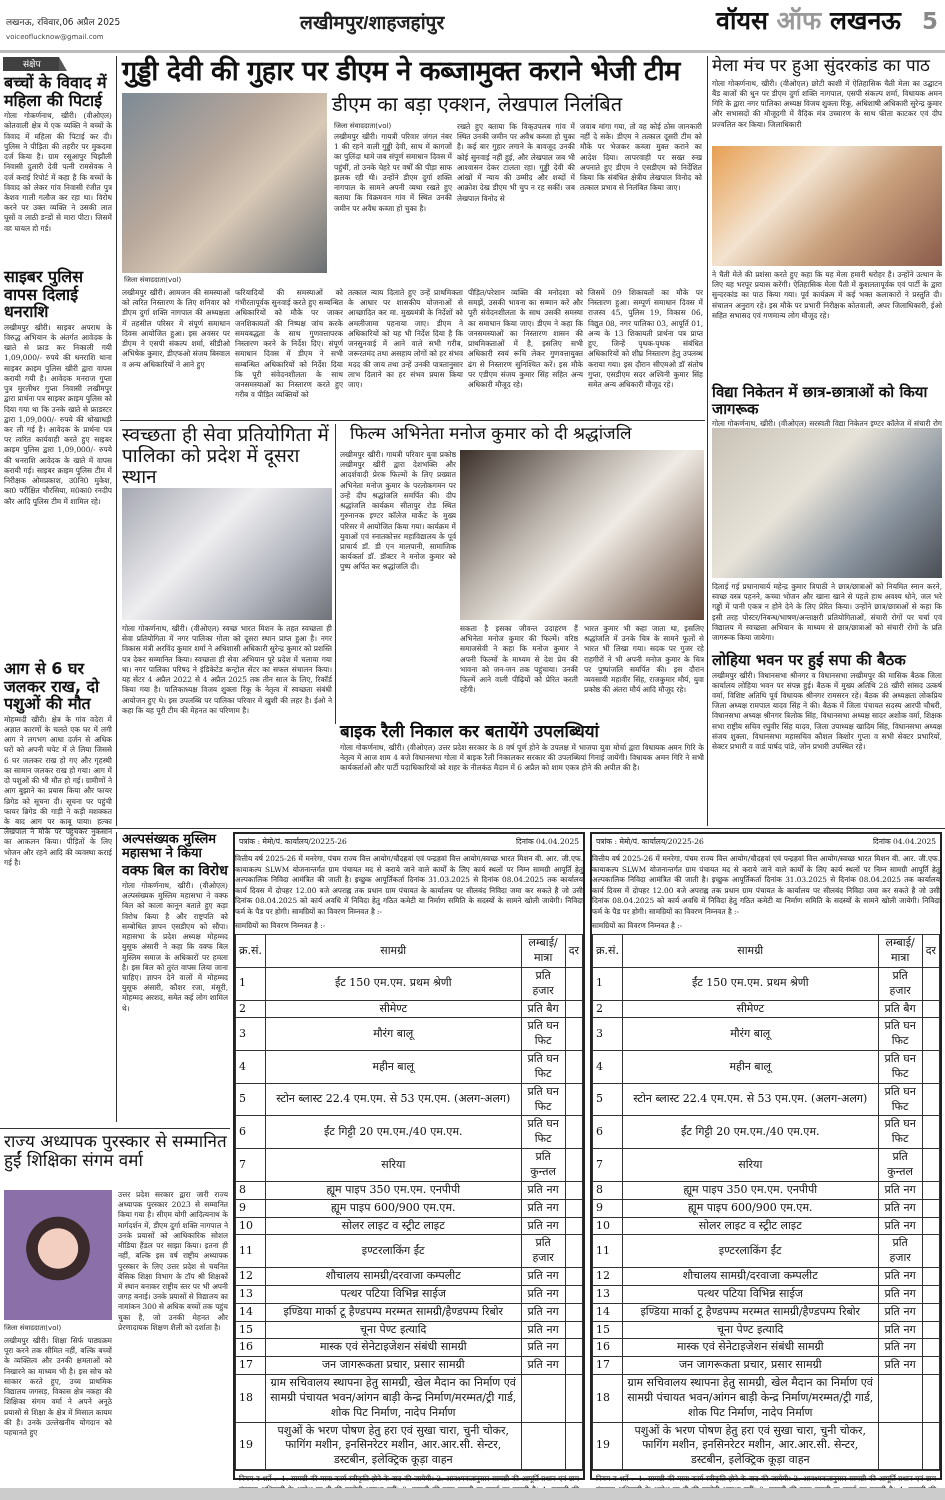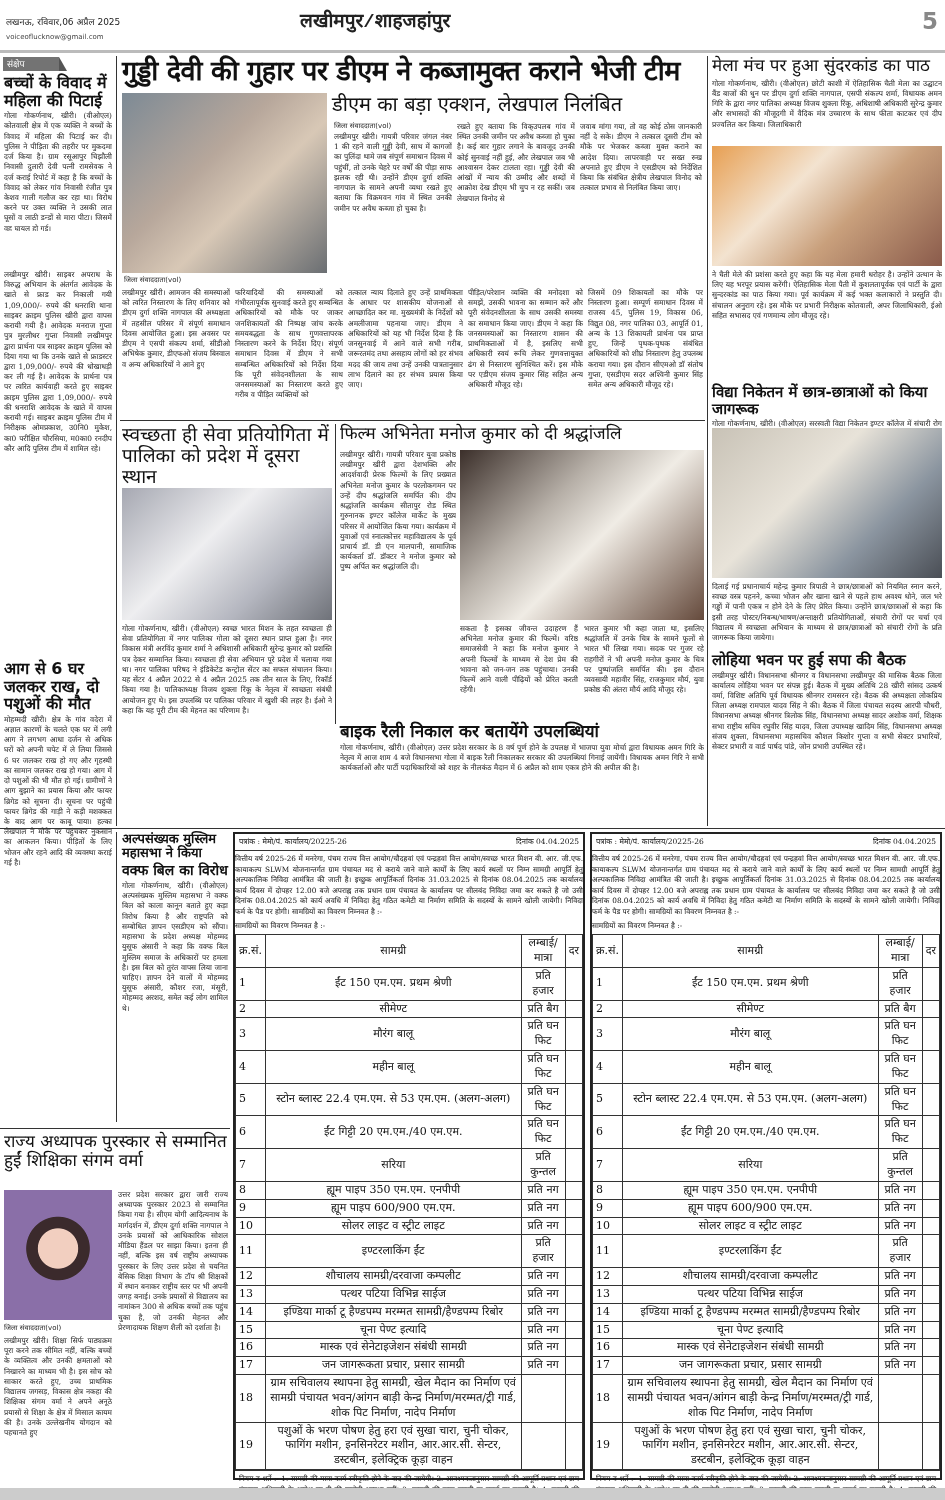--- a/index.html
+++ b/index.html
@@ -1,28 +1,28 @@
 <!DOCTYPE html>
 <html><head>
 <meta charset="utf-8">
 <style>
 *{box-sizing:border-box;margin:0;padding:0}
 body{width:945px;height:1500px;background:#fff;font-family:"DejaVu Serif",serif;color:#111;position:relative;overflow:hidden;font-size:8px;line-height:1.35}
 .abs{position:absolute}
 .masthead{left:0;top:0;width:945px;height:50px}
 .mh-date{left:6px;top:16px;font-family:"DejaVu Sans",sans-serif;font-size:9px;color:#222}
 .mh-email{left:6px;top:33px;font-size:7px;font-family:"DejaVu Sans",sans-serif;color:#444}
-.mh-section{left:300px;top:10px;font-family:Liberation Mono, monospace;font-size:19px;font-weight:bold;color:#222}
+.mh-section{left:300px;top:10px;font-family:Liberation Sans, sans-serif;font-size:19px;font-weight:bold;color:#222}
 .mh-brand{left:716px;top:4px;font-family:"DejaVu Sans",sans-serif;font-size:25px;font-weight:bold;color:#111}
 .mh-brand .mid{color:#9a9a9a}
 .mh-page{left:922px;top:6px;font-family:"DejaVu Sans",sans-serif;font-size:23px;font-weight:bold;color:#888}
 .mh-rule{left:0;top:50px;width:945px;height:3px;background:#bbb}
 .vrule{width:1px;background:#333}
 .hrule{height:1px;background:#333}
-.tag{left:3px;top:57px;width:56px;height:14px;background:#737373;color:#fff;font-family:"DejaVu Sans",sans-serif;font-size:9px;padding-left:4px;line-height:14px}
+.tag{left:3px;top:57px;width:56px;height:14px;background:#404040;color:#fff;font-family:"DejaVu Sans",sans-serif;font-size:9px;padding-left:20px;line-height:14px}
 .tag:after{content:"";position:absolute;right:-8px;top:0;border-left:8px solid #555;border-top:14px solid transparent}
 h2,h3,h1{font-family:"DejaVu Sans",sans-serif;font-weight:bold;color:#111;line-height:1.1}
 .body-text{font-size:7.4px;line-height:1.38;text-align:justify;color:#222;overflow:hidden}
 .photo{background:linear-gradient(135deg,#7d8a95 0%,#b7a79b 40%,#d8c8b6 60%,#6a6e72 100%);overflow:hidden}
 .photo2{background:linear-gradient(135deg,#e79f52 0%,#f3e3d0 35%,#c9a07c 60%,#8a5b4b 100%)}
 .photo3{background:linear-gradient(135deg,#c8c2b6 0%,#e8e3d9 40%,#8b95a0 70%,#4a4e55 100%)}
 .photo4{background:linear-gradient(135deg,#3b2f2a 0%,#b7b0a8 35%,#f0ece5 55%,#654a3c 100%)}
 .photo5{background:linear-gradient(135deg,#a6a8b2 0%,#eeeef0 40%,#b4b6bf 70%,#6f7279 100%)}
 .photo6{background:radial-gradient(circle at 50% 45%,#f2cfc0 0 22%,#3b2a2c 23% 35%,#8a6fa8 36% 100%)}
 .caption{font-size:7px;font-family:"DejaVu Sans",sans-serif;color:#222}
@@ -37,34 +37,40 @@
 .ad-sign{display:flex;justify-content:space-between;font-size:7.6px;padding:0 6px 3px 6px;text-align:left}
 .greybar{height:12px;background:#ccc}
 </style>
 </head>
 <body>
 
 <div class="abs masthead">
   <div class="abs mh-date">लखनऊ, रविवार,06 अप्रैल 2025</div>
   <div class="abs mh-email">voiceoflucknow@gmail.com</div>
   <div class="abs mh-section">लखीमपुर/शाहजहांपुर</div>
+  <div class="abs mh-brand">
+    <span>वॉयस</span>
+    <span class="mid">ऑफ</span>
+    <span>लखनऊ</span>
+  </div>
   <div class="abs mh-page">5</div>
 </div>
 <div class="abs mh-rule"></div>
 
 <div class="abs vrule" style="left:116px;top:56px;height:770px"></div>
 <div class="abs vrule" style="left:707px;top:56px;height:770px"></div>
 <div class="abs vrule" style="left:116px;top:832px;height:290px"></div>
 
 <div class="abs tag">संक्षेप</div>
 <div class="abs" style="left:4px;top:74px;width:108px">
   <h2 style="font-size:16px">बच्चों के विवाद में महिला की पिटाई</h2>
   <div class="body-text" style="height:120px;margin-top:2px">गोला गोकर्णनाथ, खीरी। (वीओएल) कोतवाली क्षेत्र में एक व्यक्ति ने बच्चों के विवाद में महिला की पिटाई कर दी। पुलिस ने पीड़िता की तहरीर पर मुकदमा दर्ज किया है। ग्राम रसूआपुर चिझौली निवासी दुलारी देवी पत्नी रामसेवक ने दर्ज कराई रिपोर्ट में कहा है कि बच्चों के विवाद को लेकर गांव निवासी रंजीत पुत्र केशव गाली गलौज कर रहा था। विरोध करने पर उक्त व्यक्ति ने उसकी लात घूसों व लाठी डन्डों से मारा पीटा। जिसमें वह घायल हो गई।</div>
 </div>
 <div class="abs" style="left:4px;top:268px;width:108px">
+  <h2 style="font-size:16px">साइबर पुलिस वापस दिलाई धनराशि</h2>
   <div class="body-text" style="height:325px;margin-top:2px">लखीमपुर खीरी। साइबर अपराध के विरुद्ध अभियान के अंतर्गत आवेदक के खाते से फ्राड कर निकाली गयी 1,09,000/- रुपये की धनराशि थाना साइबर क्राइम पुलिस खीरी द्वारा वापस करायी गयी है। आवेदक मनराज गुप्ता पुत्र मुरलीधर गुप्ता निवासी लखीमपुर द्वारा प्रार्थना पत्र साइबर क्राइम पुलिस को दिया गया था कि उनके खाते से फ्राडस्टर द्वारा 1,09,000/- रुपये की धोखाधड़ी कर ली गई है। आवेदक के प्रार्थना पत्र पर त्वरित कार्यवाही करते हुए साइबर क्राइम पुलिस द्वारा 1,09,000/- रुपये की धनराशि आवेदक के खाते में वापस करायी गई। साइबर क्राइम पुलिस टीम में निरीक्षक ओमप्रकाश, उ0नि0 मुकेश, का0 परीक्षित चौरसिया, म0का0 रनदीप कौर आदि पुलिस टीम में शामिल रहे।</div>
 </div>
 <div class="abs" style="left:4px;top:660px;width:108px">
   <h2 style="font-size:16px">आग से 6 घर जलकर राख, दो पशुओं की मौत</h2>
   <div class="body-text" style="height:375px;margin-top:2px">मोहम्मदी खीरी। क्षेत्र के गांव वदेरा में अज्ञात कारणों के चलते एक घर में लगी आग ने लगभग आधा दर्जन से अधिक घरों को अपनी चपेट में ले लिया जिससे 6 घर जलकर राख हो गए और गृहस्थी का सामान जलकर राख हो गया। आग में दो पशुओं की भी मौत हो गई। ग्रामीणों ने आग बुझाने का प्रयास किया और फायर ब्रिगेड को सूचना दी। सूचना पर पहुंची फायर ब्रिगेड की गाड़ी ने कड़ी मशक्कत के बाद आग पर काबू पाया। हल्का लेखपाल ने मौके पर पहुंचकर नुकसान का आकलन किया। पीड़ितों के लिए भोजन और रहने आदि की व्यवस्था कराई गई है।</div>
 </div>
 
 <div class="abs" style="left:122px;top:56px;width:580px">
   <h1 style="font-size:27px;letter-spacing:-0.5px">गुड्डी देवी की गुहार पर डीएम ने कब्जामुक्त कराने भेजी टीम</h1>
 </div>
@@ -103,21 +109,21 @@
   <div class="body-text" style="height:150px;margin-top:2px">लखीमपुर खीरी। विधानसभा श्रीनगर व विधानसभा लखीमपुर की मासिक बैठक जिला कार्यालय लोहिया भवन पर संपन्न हुई। बैठक में मुख्य अतिथि 28 खीरी सांसद उत्कर्ष वर्मा, विशिष्ट अतिथि पूर्व विधायक श्रीनगर रामसरन रहे। बैठक की अध्यक्षता लोकप्रिय जिला अध्यक्ष रामपाल यादव सिंह ने की। बैठक में जिला पंचायत सदस्य आरपी चौधरी, विधानसभा अध्यक्ष श्रीनगर त्रिलोक सिंह, विधानसभा अध्यक्ष सादर अशोक वर्मा, शिक्षक सभा राष्ट्रीय सचिव रघुवीर सिंह यादव, जिला उपाध्यक्ष खादिम सिंह, विधानसभा अध्यक्ष संजय शुक्ला, विधानसभा महासचिव कौशल किशोर गुप्ता व सभी सेक्टर प्रभारियों, सेक्टर प्रभारी व वार्ड पार्षद पांडे, जोन प्रभारी उपस्थित रहे।</div>
 </div>
 
 <div class="abs" style="left:122px;top:424px;width:210px">
   <h2 style="font-size:19px;font-weight:normal">स्वच्छता ही सेवा प्रतियोगिता में पालिका को प्रदेश में दूसरा स्थान</h2>
 </div>
 <div class="abs photo5" style="left:122px;top:488px;width:210px;height:132px"></div>
 <div class="abs body-text" style="left:122px;top:624px;width:210px;height:200px">गोला गोकर्णनाथ, खीरी। (वीओएल) स्वच्छ भारत मिशन के तहत स्वच्छता ही सेवा प्रतियोगिता में नगर पालिका गोला को दूसरा स्थान प्राप्त हुआ है। नगर विकास मंत्री अरविंद कुमार शर्मा ने अधिशासी अधिकारी सुरेन्द्र कुमार को प्रशस्ति पत्र देकर सम्मानित किया। स्वच्छता ही सेवा अभियान पूरे प्रदेश में चलाया गया था। नगर पालिका परिषद ने इंडिकेटेड कन्ट्रोल सेंटर का सफल संचालन किया। यह सेंटर 4 अप्रैल 2022 से 4 अप्रैल 2025 तक तीन साल के लिए, रिकॉर्ड किया गया है। पालिकाध्यक्ष विजय शुक्ला रिंकू के नेतृत्व में स्वच्छता संबंधी आयोजन हुए थे। इस उपलब्धि पर पालिका परिवार में खुशी की लहर है। ईओ ने कहा कि यह पूरी टीम की मेहनत का परिणाम है।</div>
 <div class="abs vrule" style="left:335px;top:424px;height:300px"></div>
 
-<div class="abs" style="left:340px;top:424px;width:340px">
+<div class="abs" style="left:350px;top:424px;width:340px">
   <h2 style="font-size:17px;font-weight:normal">फिल्म अभिनेता मनोज कुमार को दी श्रद्धांजलि</h2>
 </div>
 <div class="abs body-text" style="left:340px;top:450px;width:116px;height:270px">लखीमपुर खीरी। गायत्री परिवार युवा प्रकोष्ठ लखीमपुर खीरी द्वारा देशभक्ति और आदर्शवादी प्रेरक फिल्मों के लिए प्रख्यात अभिनेता मनोज कुमार के परलोकगमन पर उन्हें दीप श्रद्धांजलि समर्पित की। दीप श्रद्धांजलि कार्यक्रम सीतापुर रोड स्थित गुरुनानक इण्टर कॉलेज मार्केट के मुख्य परिसर में आयोजित किया गया। कार्यक्रम में युवाओं एवं स्नातकोत्तर महाविद्यालय के पूर्व प्राचार्य डॉ. डी एन मालपानी, सामाजिक कार्यकर्ता डॉ. डॉक्टर ने मनोज कुमार को पुष्प अर्पित कर श्रद्धांजलि दी।</div>
 <div class="abs photo4" style="left:460px;top:450px;width:244px;height:170px"></div>
 <div class="abs body-text" style="left:460px;top:624px;width:118px;height:96px">सकता है इसका जीवन्त उदाहरण हैं अभिनेता मनोज कुमार की फिल्में। वरिष्ठ समाजसेवी ने कहा कि मनोज कुमार ने अपनी फिल्मों के माध्यम से देश प्रेम की भावना को जन-जन तक पहुंचाया। उनकी फिल्में आने वाली पीढ़ियों को प्रेरित करती रहेंगी।</div>
 <div class="abs body-text" style="left:584px;top:624px;width:120px;height:96px">भारत कुमार भी कहा जाता था, इसलिए श्रद्धांजलि में उनके चित्र के सामने फूलों से भारत भी लिखा गया। सदक पर गुजर रहे राहगीरों ने भी अपनी मनोज कुमार के चित्र पर पुष्पांजलि समर्पित की। इस दौरान व्यवसायी महावीर सिंह, राजकुमार मौर्य, युवा प्रकोष्ठ की अंतरा मौर्य आदि मौजूद रहे।</div>
 
 <div class="abs" style="left:340px;top:722px;width:364px">
   <h2 style="font-size:17px;font-weight:bold">बाइक रैली निकाल कर बतायेंगे उपलब्धियां</h2>
   <div class="body-text" style="height:36px;margin-top:2px">गोला गोकर्णनाथ, खीरी। (वीओएल) उत्तर प्रदेश सरकार के 8 वर्ष पूर्ण होने के उपलक्ष में भाजपा युवा मोर्चा द्वारा विधायक अमन गिरि के नेतृत्व में आज शाम 4 बजे विधानसभा गोला में बाइक रैली निकालकर सरकार की उपलब्धियां गिनाई जायेंगी। विधायक अमन गिरि ने सभी कार्यकर्ताओं और पार्टी पदाधिकारियों को शहर के नीलकंठ मैदान में 6 अप्रैल को शाम एकत्र होने की अपील की है।</div>

